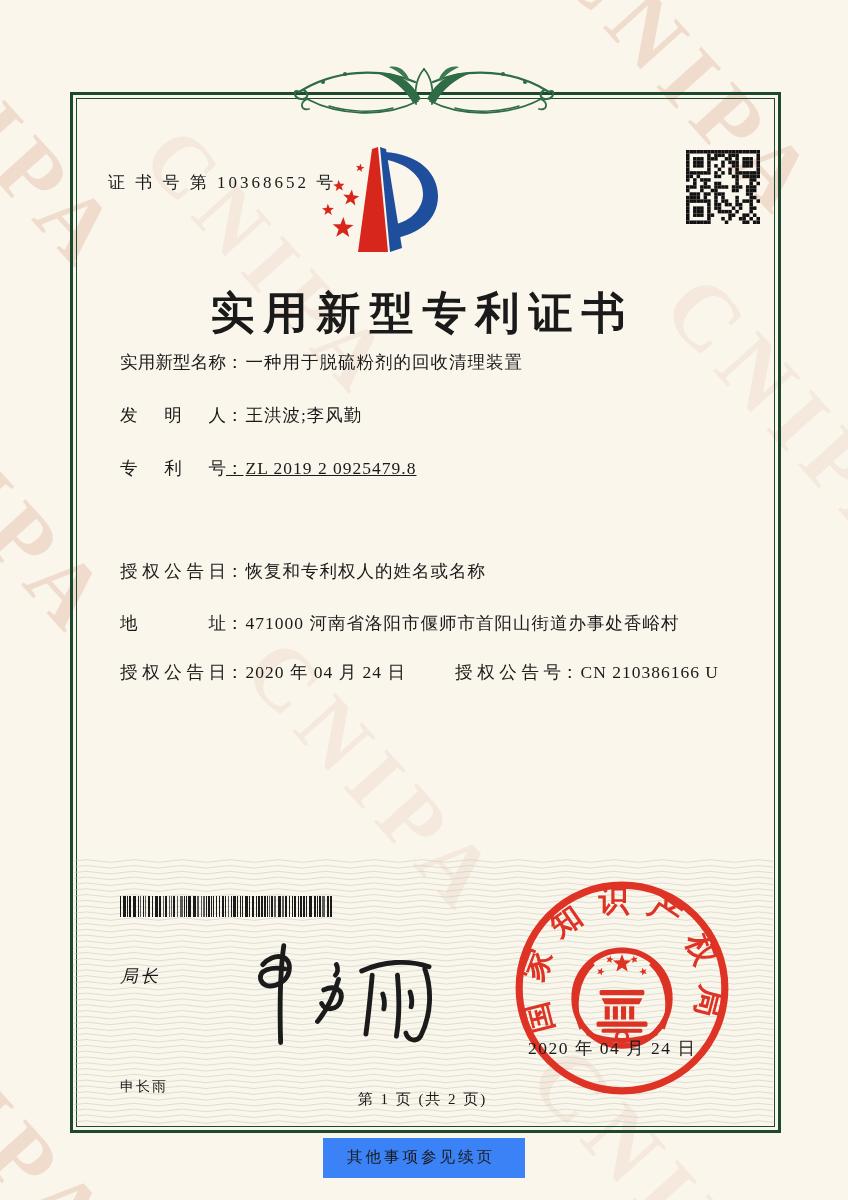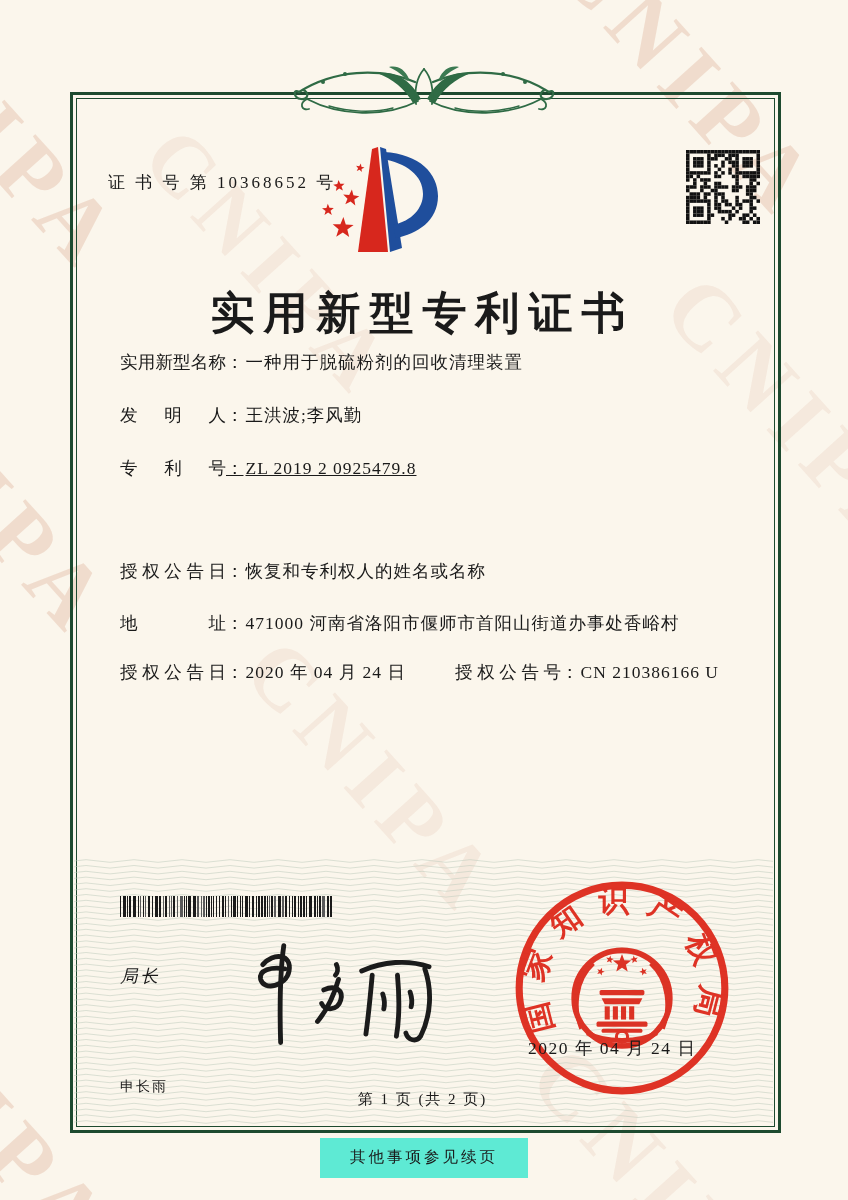--- a/index.html
+++ b/index.html
@@ -43,21 +43,21 @@
   
   #barcode{position:absolute;left:120px;top:896px;z-index:2;}
   .signer-title{position:absolute;left:120px;top:964px;font-size:17.5px;letter-spacing:3px;z-index:3;font-style:italic;}
   .signer-name{position:absolute;left:120px;top:1057px;font-size:14px;letter-spacing:2px;z-index:3;margin-top:21px;}
   .signature{position:absolute;left:248px;top:938px;z-index:3;}
   .seal{position:absolute;left:510px;top:876px;z-index:3;opacity:0.93;}
   .seal-date{position:absolute;left:528px;top:1036px;font-size:17.5px;letter-spacing:1.5px;z-index:4;}
   .pageinfo{position:absolute;left:70px;top:1090px;width:705px;text-align:center;font-size:15px;letter-spacing:2px;z-index:2;}
   .note{
     position:absolute;left:50%;transform:translateX(-50%);top:1138px;
-    background:#5eead4;padding:9px 30px 10px 30px;font-size:15.5px;letter-spacing:3px;z-index:2;text-align:right;
+    background:#3b82f6;padding:9px 30px 10px 24px;font-size:15.5px;letter-spacing:3px;z-index:2;text-align:right;
   }
 </style>
 </head>
 <body>
 
 <div class="page">
 
   <span class="wm" style="left:-85px;top:-35px;">CNIPA</span>
   <span class="wm" style="left:612px;top:-88px;">CNIPA</span>
   <span class="wm wm-light" style="left:198px;top:108px;font-size:86px;">CNIPA</span>

